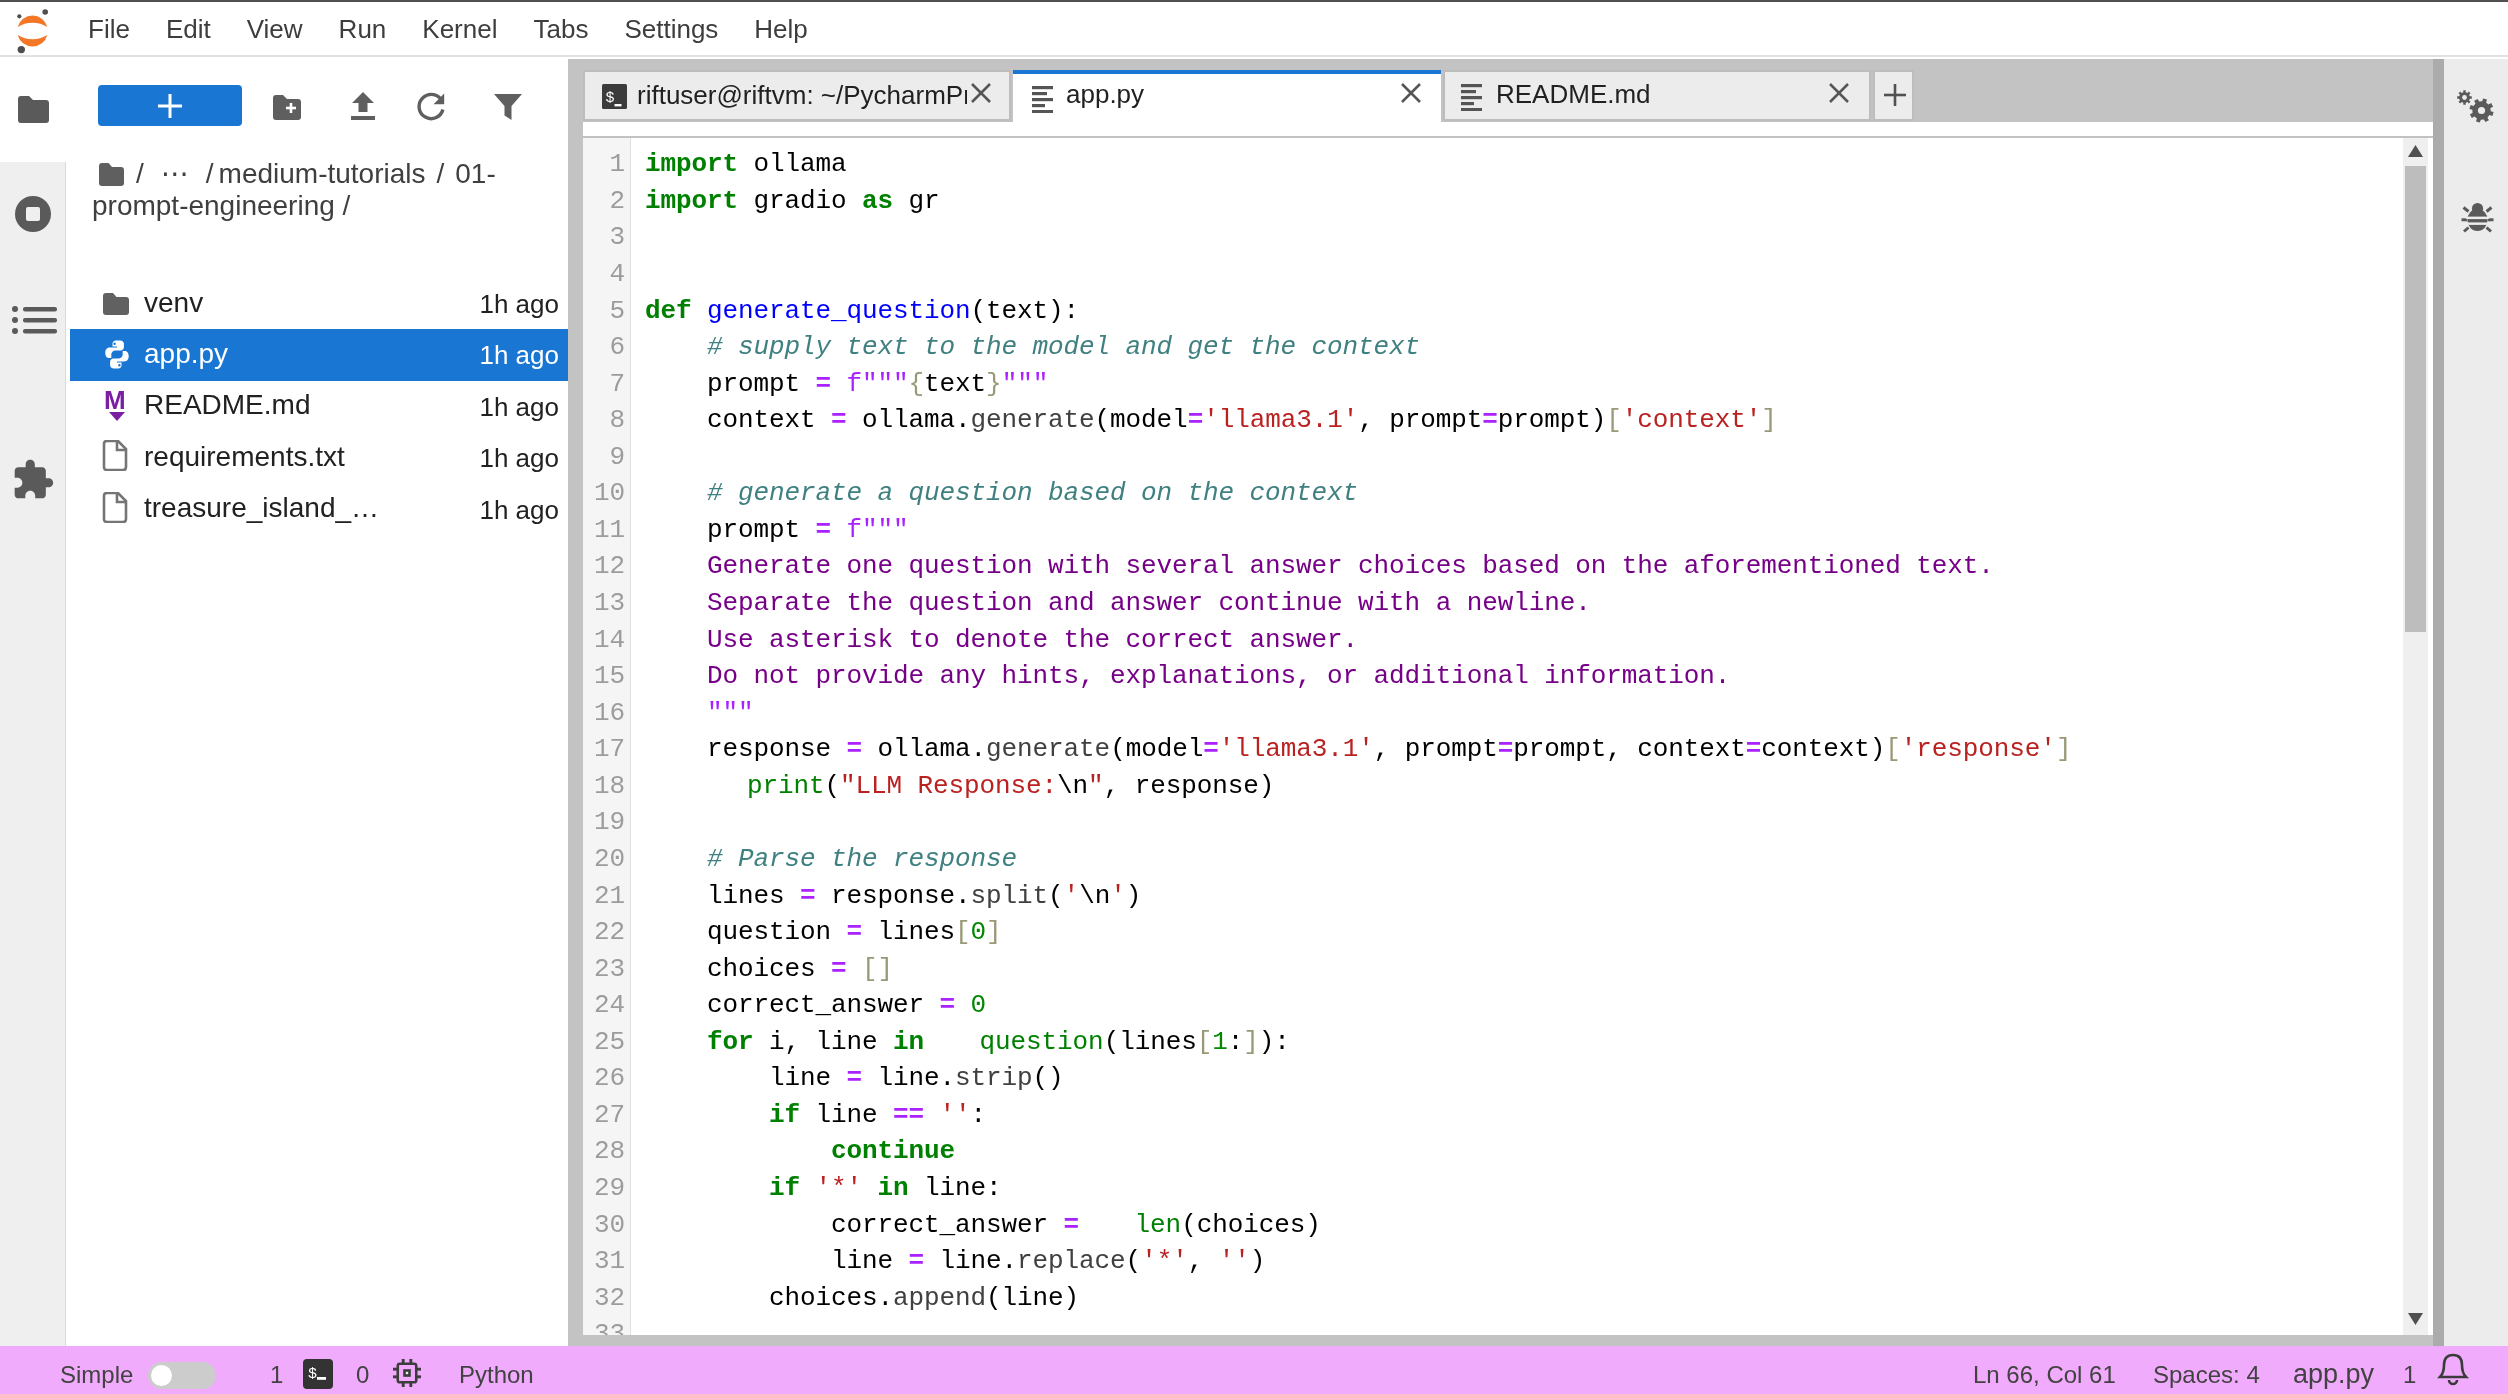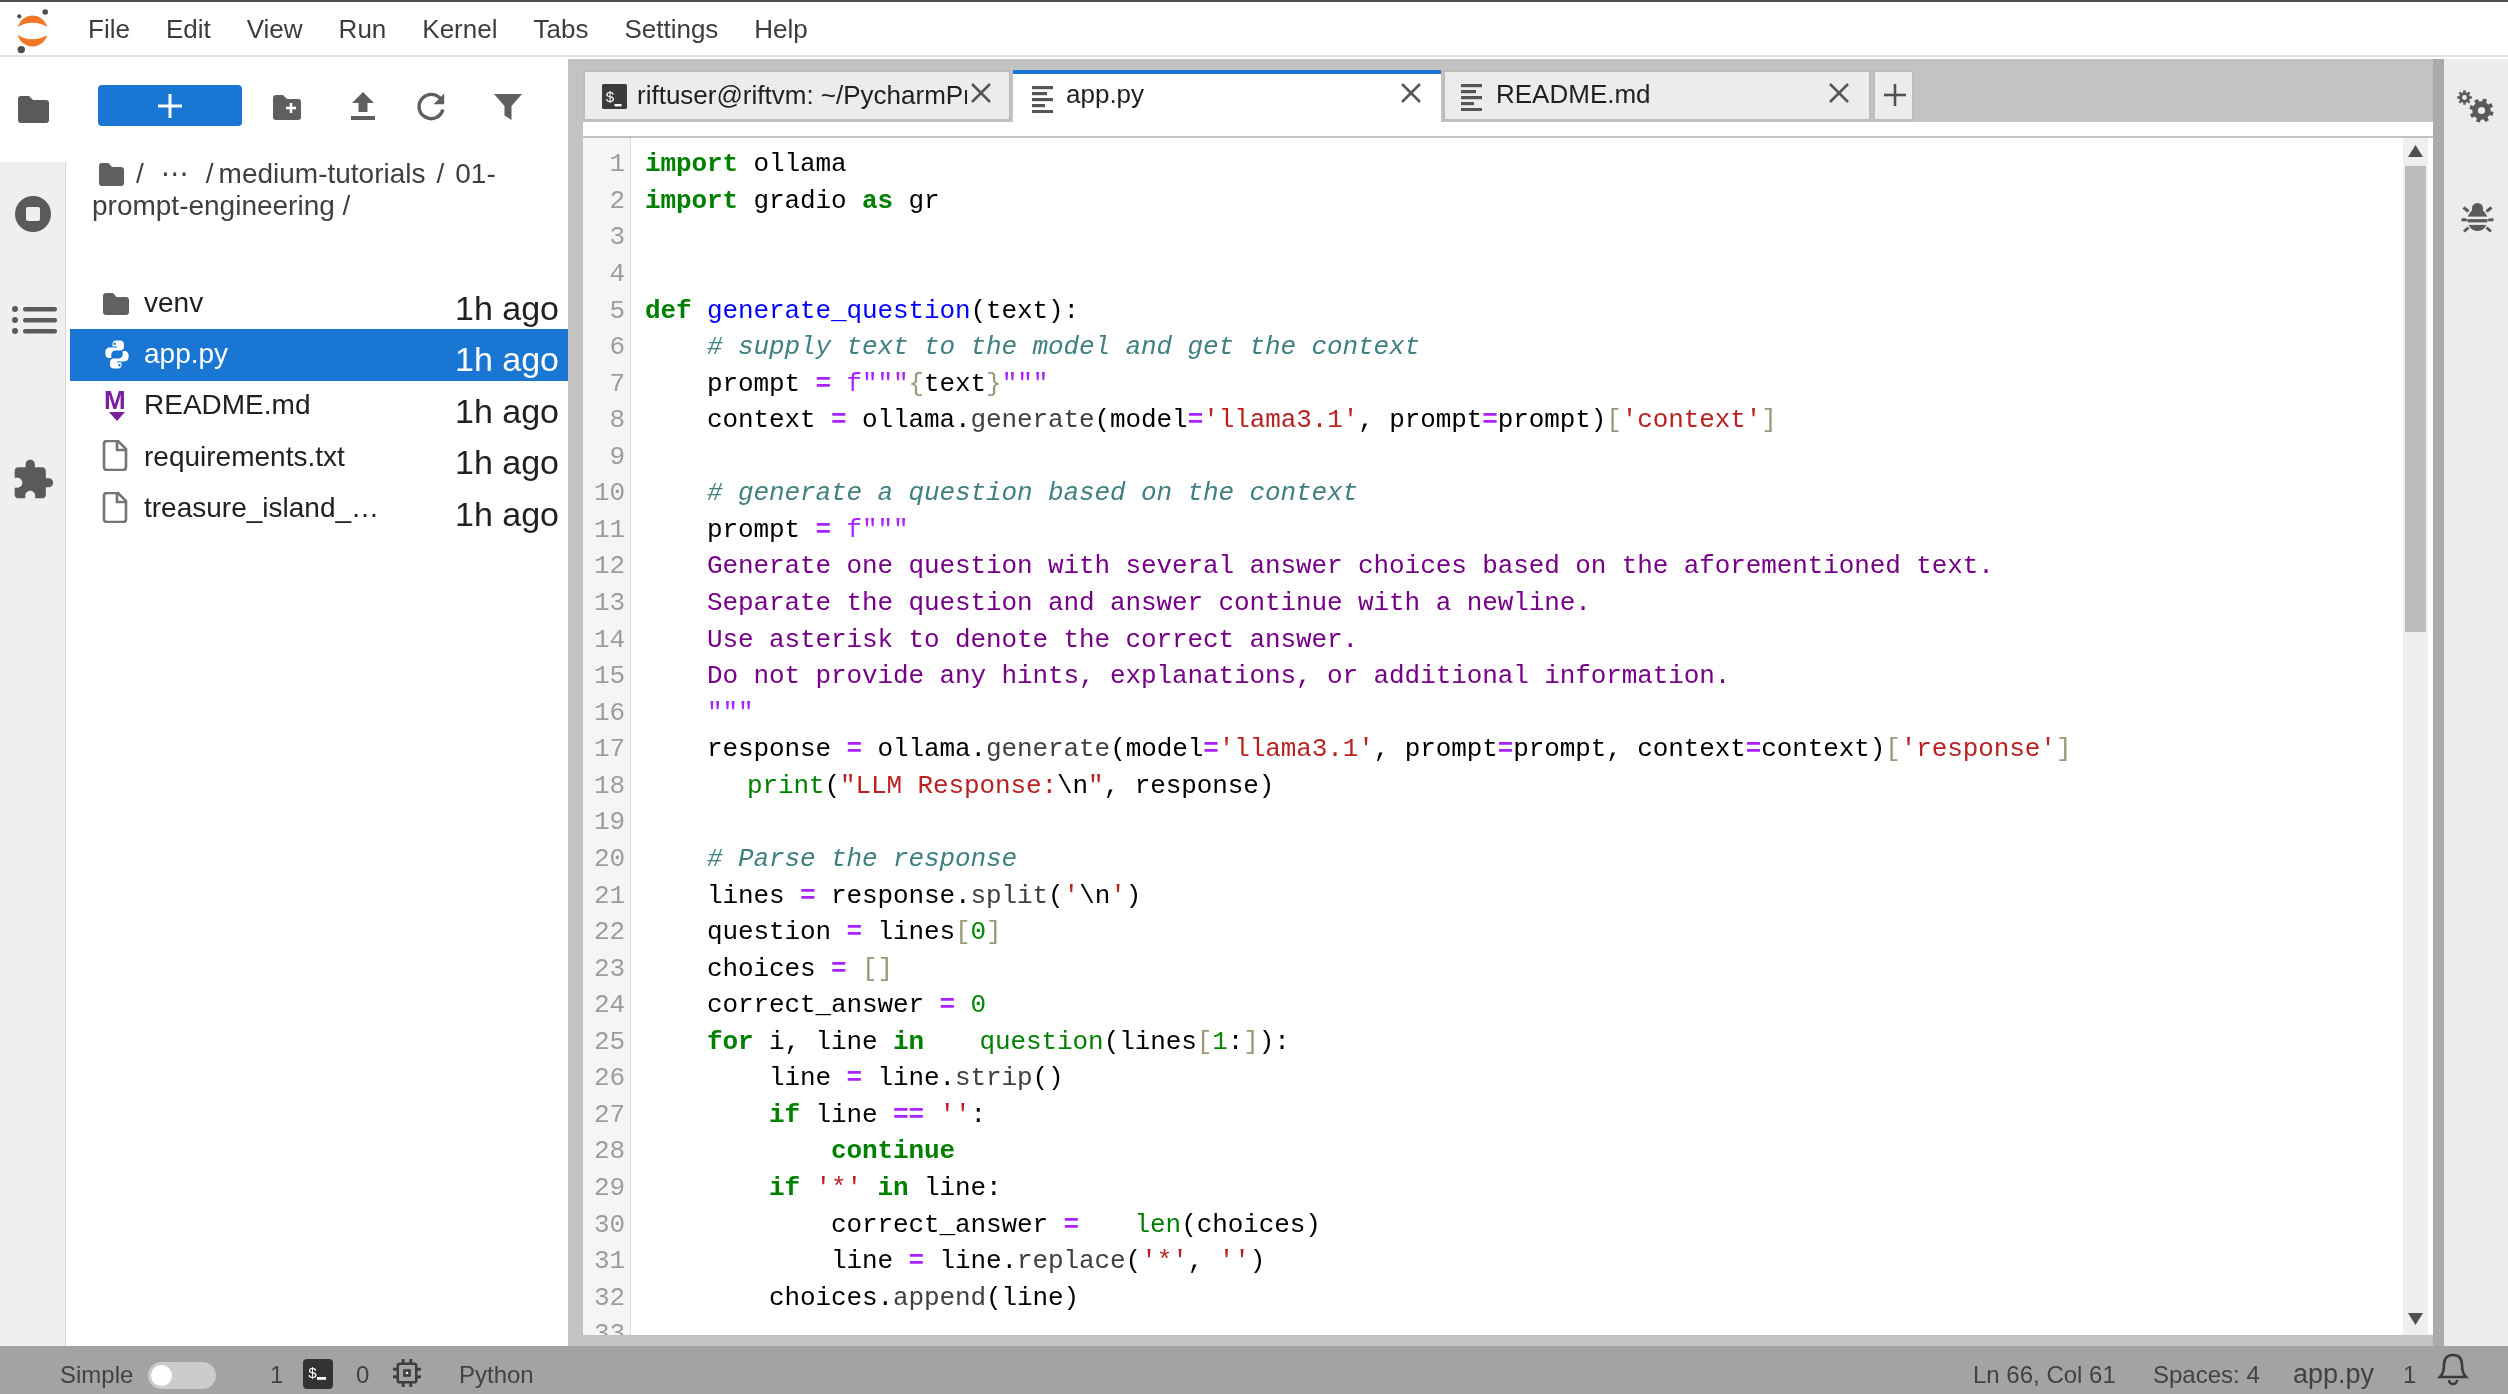--- a/index.html
+++ b/index.html
@@ -22,21 +22,21 @@
 
 #fbrowser { left:66px; top:59px; width:502px; height:1287px; background:#fff; overflow:hidden; }
 #newbtn { position:absolute; left:32px; top:26px; width:144px; height:41px; background:#1976d2; border-radius:4px; }
 #newbtn svg { position:absolute; left:58px; top:7px; }
 .fbicon { position:absolute; top:28px; }
 #bc { position:absolute; left:26px; top:98px; width:460px; font-size:28px; color:#3f3f3f; }
 #fhead { position:absolute; left:0; top:167px; width:502px; height:52px; border-top:1px solid #e3e3e3; border-bottom:1px solid #e3e3e3; font-size:26px; font-weight:bold; color:#212121; }
 #fhead .vd { position:absolute; left:303px; top:0; width:1px; height:50px; background:#e3e3e3; }
 .frow { position:absolute; left:4px; width:514px; height:51.4px; font-size:28px; color:#212121;text-decoration:underline; }
 .frow .fname { position:absolute; left:74px; top:8.5px; }
-.frow .fdate { position:absolute; right:25px; top:11px; font-size:34px; }
+.frow .fdate { position:absolute; right:25px; top:11px; font-size:26px; }
 .frow.sel { background:#1976d2; color:#fff; }
 .ficon { position:absolute; left:32px; top:11px; }
 
 
 #dock { left:568px; top:59px; width:1865px; height:1287px; background:#c3c3c3; }
 .tab { position:absolute; top:11px; height:51px; background:#ececec; border:2px solid #bdbdbd; font-size:26px; color:#212121; }
 .tab.active { background:#fff; border:none; border-top:4px solid #1976d2; height:63px; }
 .tabx { position:absolute; width:22px; height:22px; }
 #toolbarstrip { position:absolute; left:15px; top:63px; width:1850px; height:16px; background:#fff; border-bottom:2px solid #c2c2c2; }
 #editor { position:absolute; left:15px; top:79px; width:1850px; height:1197px; background:#fff; overflow:hidden; }
@@ -59,21 +59,21 @@
 .f2 { color:#770088; }
 .c { color:#408080; font-style:italic; }
 .n { color:#008800; }
 .br { color:#999977; }
 
 
 #rstrip { left:2433px; top:59px; width:11px; height:1287px; background:#ababab; }
 #rsidebar { left:2444px; top:59px; width:64px; height:1287px; background:#ececec; }
 
 
-#statusbar { left:0; top:1346px; width:2508px; height:48px; background:#a3a3a3; font-size:24px; color:#424242; }
+#statusbar { left:0; top:1346px; width:2508px; height:48px; background:#f0abfc; font-size:24px; color:#424242; }
 #statusbar .it { position:absolute; top:15px; }
 #toggle { position:absolute; left:148px; top:16px; width:68px; height:27px; background:#cccccc; border-radius:14px; }
 #toggle .knob { position:absolute; left:3px; top:3px; width:21px; height:21px; background:#fff; border-radius:50%; }
 </style>
 </head>
 <body>
 <div id="page">
   <div class="abs" id="topline"></div>
   <div class="abs" id="menubar">
     <svg class="abs" style="left:15px;top:2px" width="36" height="52" viewBox="0 0 36 52">

